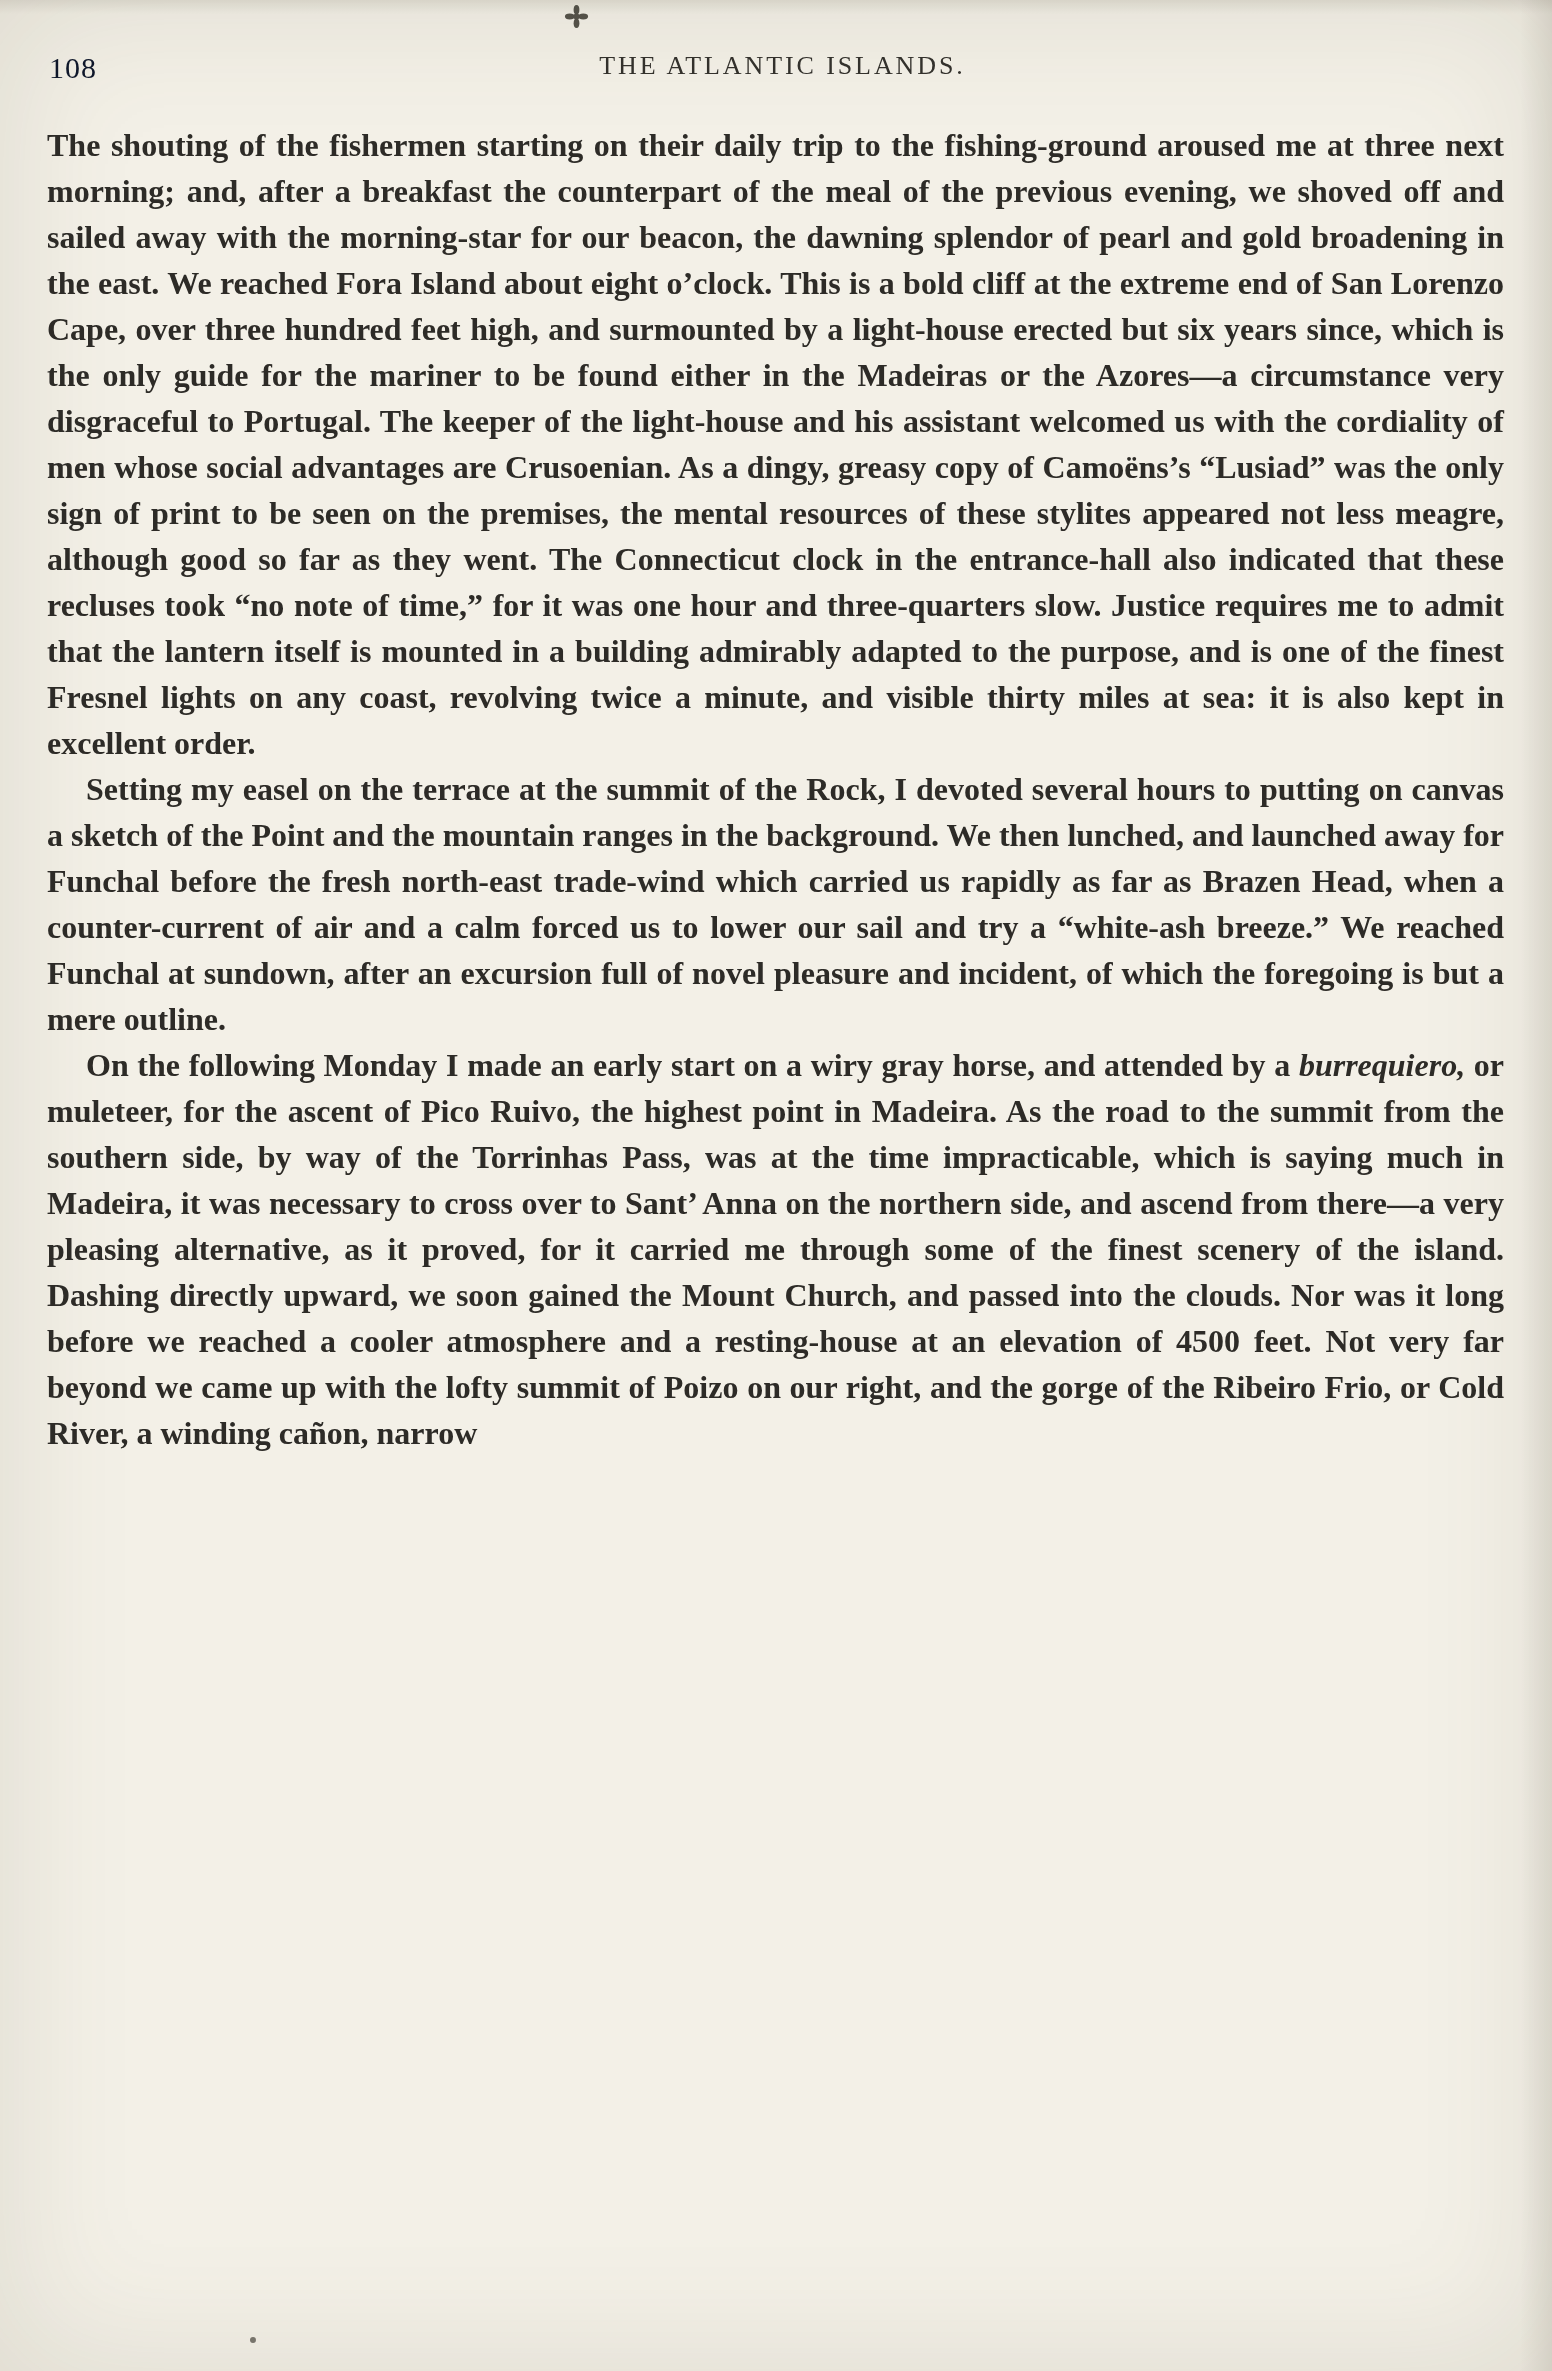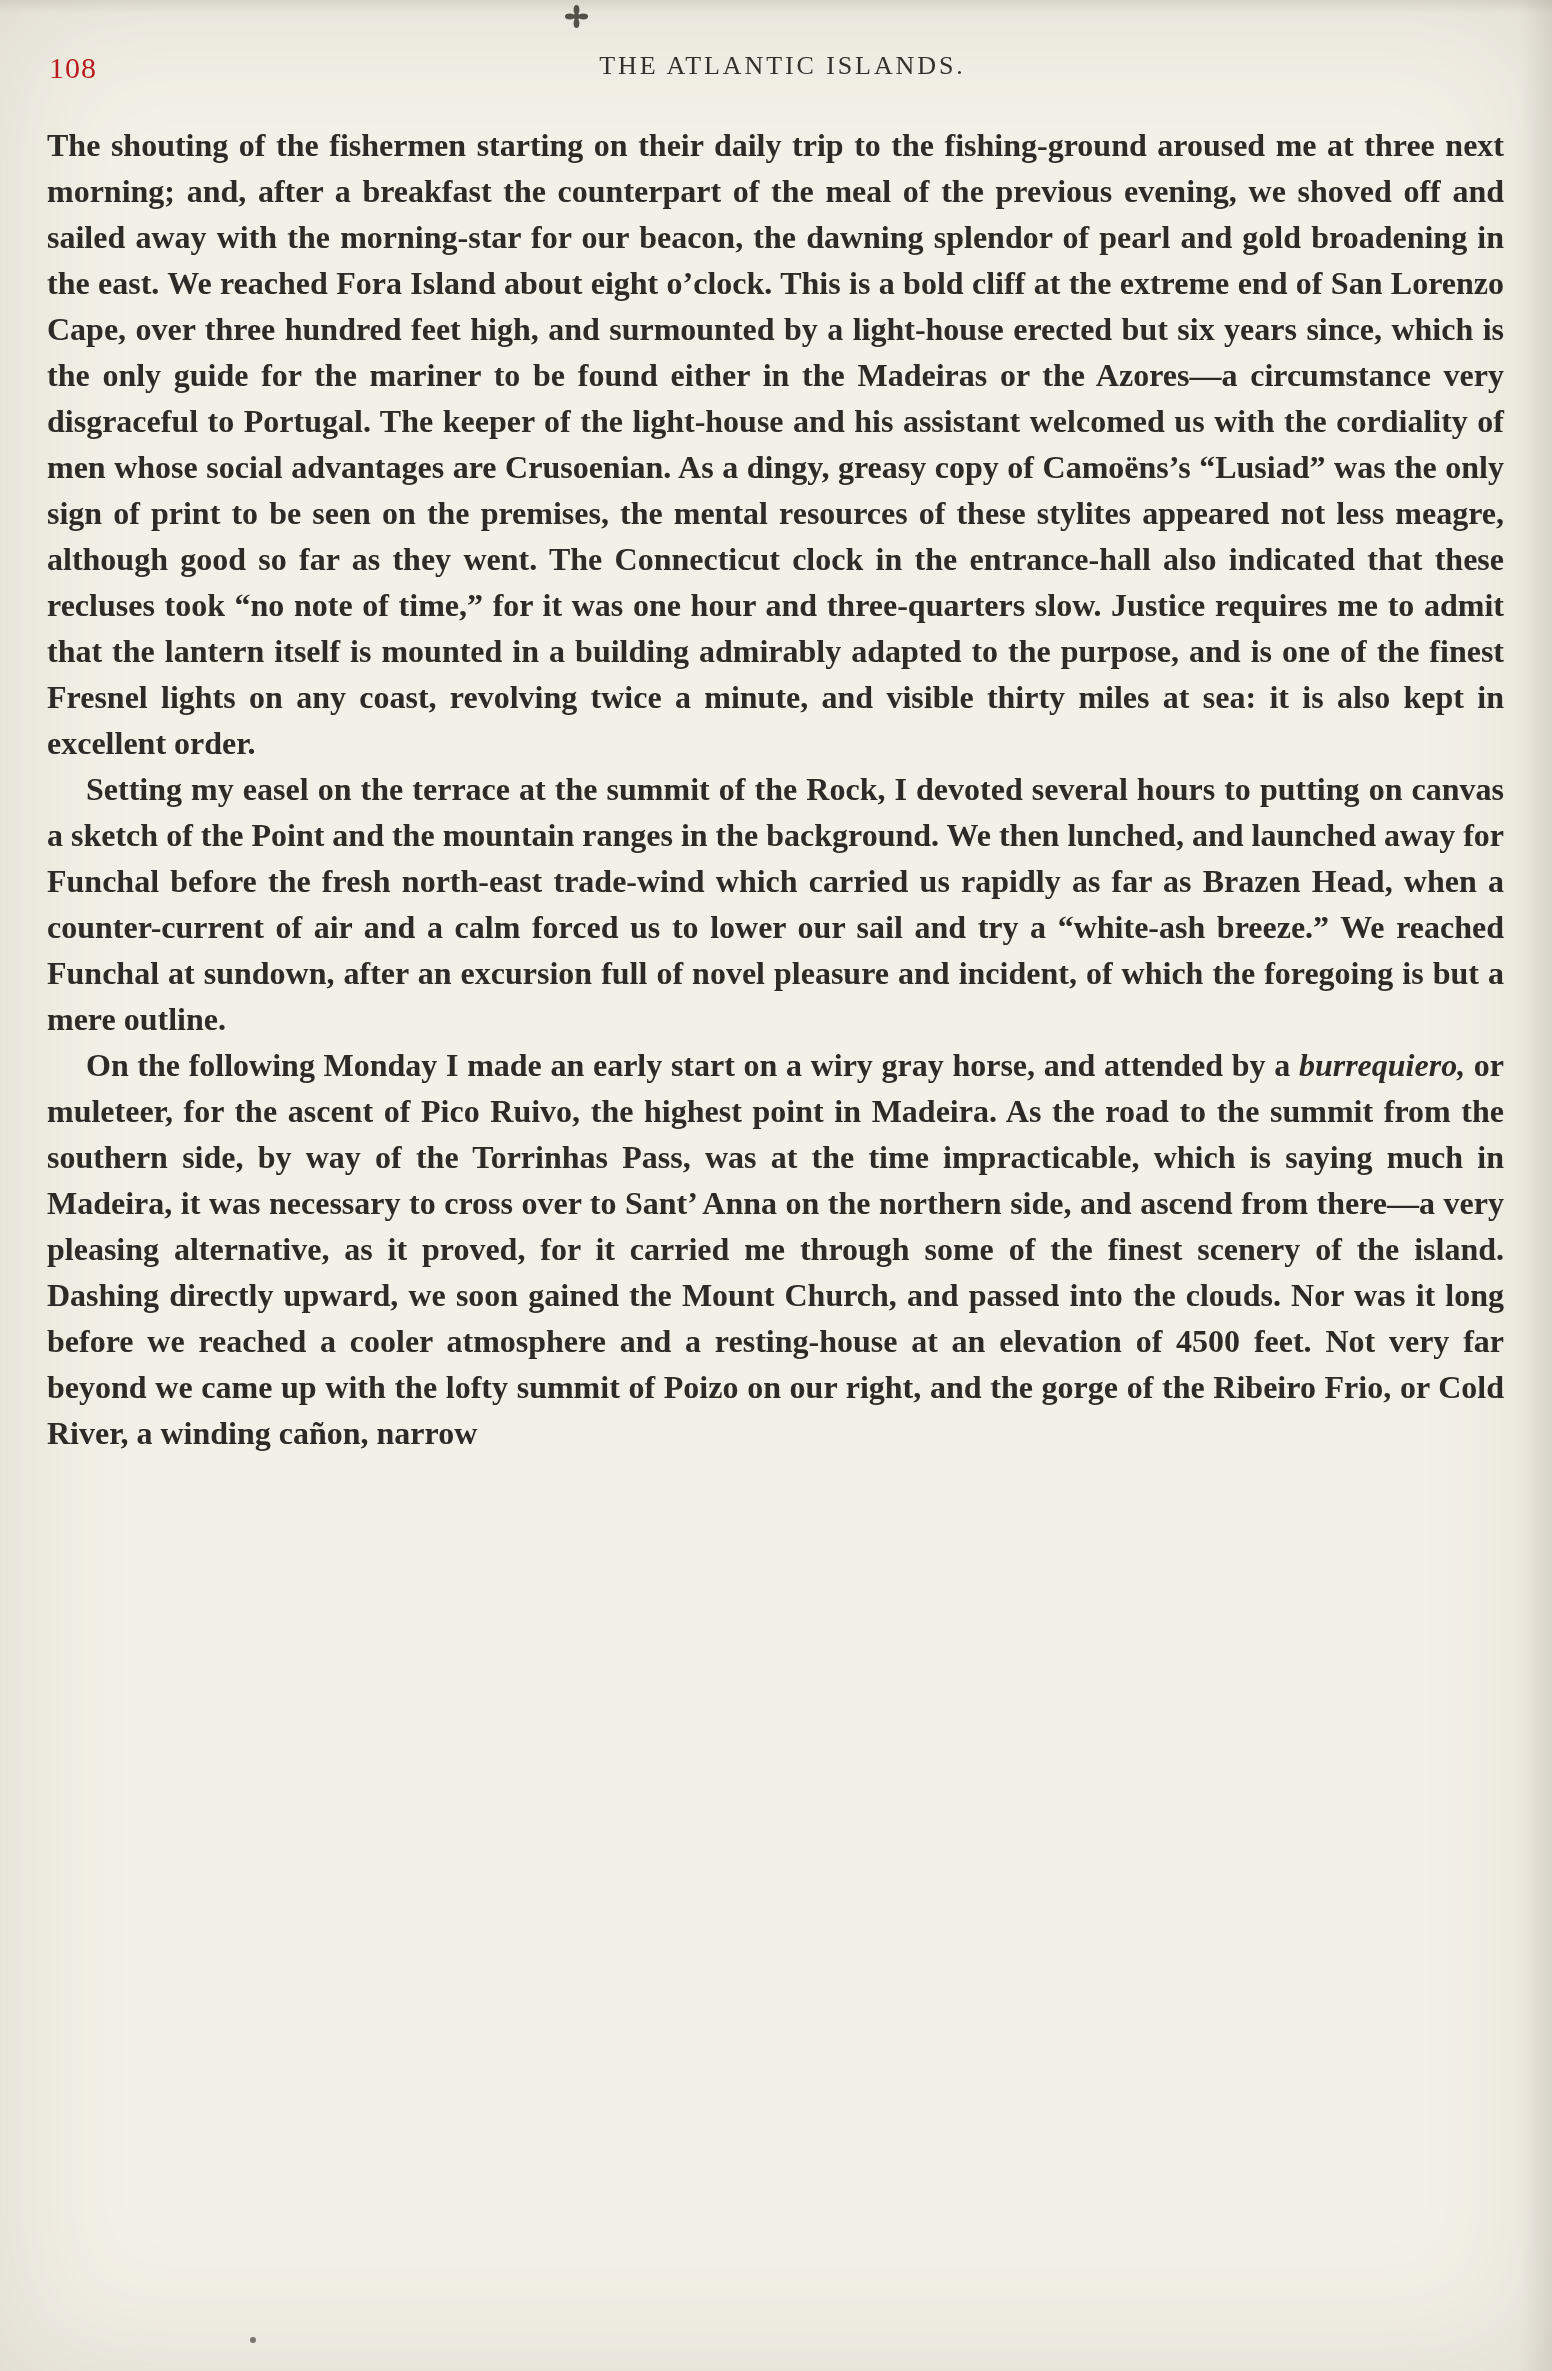--- a/index.html
+++ b/index.html
@@ -42,21 +42,21 @@
   }
   .header-row {
     display: flex;
     align-items: baseline;
     padding: 51px 49px 0 49px;
     position: relative;
   }
   .page-number {
     font-size: 30px;
     letter-spacing: 1px;
-    color: #b91c1c;
+    color: #0f172a;
   }
   .running-title {
     position: absolute;
     left: 12px;
     right: 0;
     text-align: center;
     font-size: 26px;
     letter-spacing: 2.9px;
     color: #33312c;
   }

